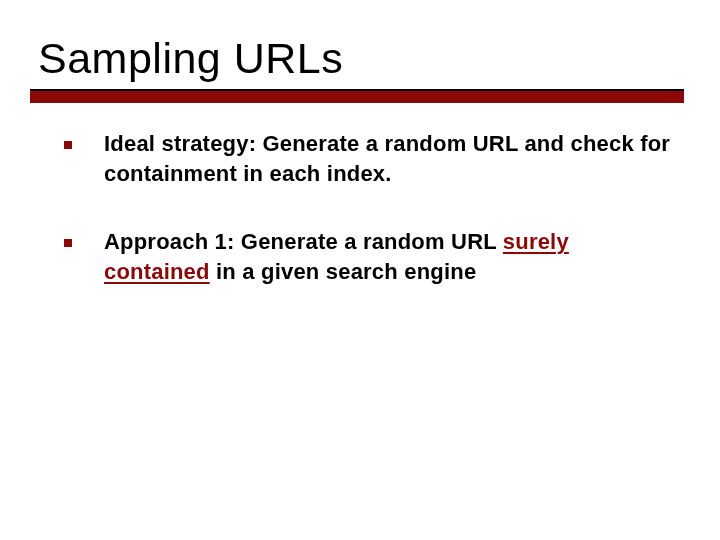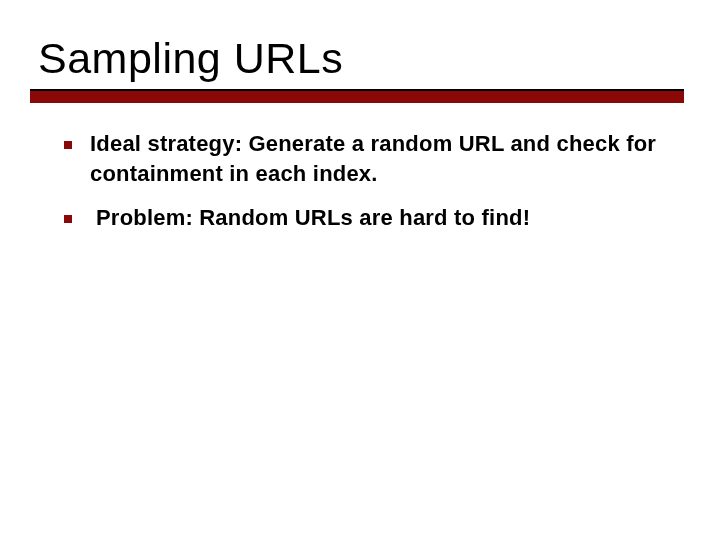--- a/index.html
+++ b/index.html
@@ -56,20 +56,21 @@
   .item .bullet {
     flex: 0 0 auto;
     margin-top: 12px;
     margin-right: 18px;
     width: 8px;
     height: 8px;
     background: #8a0808;
   }
   .item .text {
     flex: 1 1 auto;
+    margin-left: 14px;
   }
   .gap {
     height: 24px;
   }
   .u {
     text-decoration: underline;
     text-decoration-color: #8a0808;
     text-decoration-thickness: 2px;
     text-underline-offset: 3px;
     color: #8a0808;
@@ -88,25 +89,27 @@
     <div class="bar-red"></div>
   </div>
 
   <div class="content">
 
     <div class="item">
       <span class="bullet"></span>
       <span class="text">Ideal strategy: Generate a random URL and check for containment in each index.</span>
     </div>
 
-    <div class="item">
-      <span class="bullet"></span>
-      <span class="text pad-left">Problem: Random URLs are hard to find!</span>
-    </div>
 
     <div class="gap"></div>
 
+    <div class="item">
+      <span class="bullet"></span>
+      <span class="text">
+        <span>Approach 1: Generate a random URL </span><span class="u">surely contained</span><span> in a given search engine</span>
+      </span>
+    </div>
 
     <div class="gap"></div>
 
 
   </div>
 </div>
 
 </body></html>

